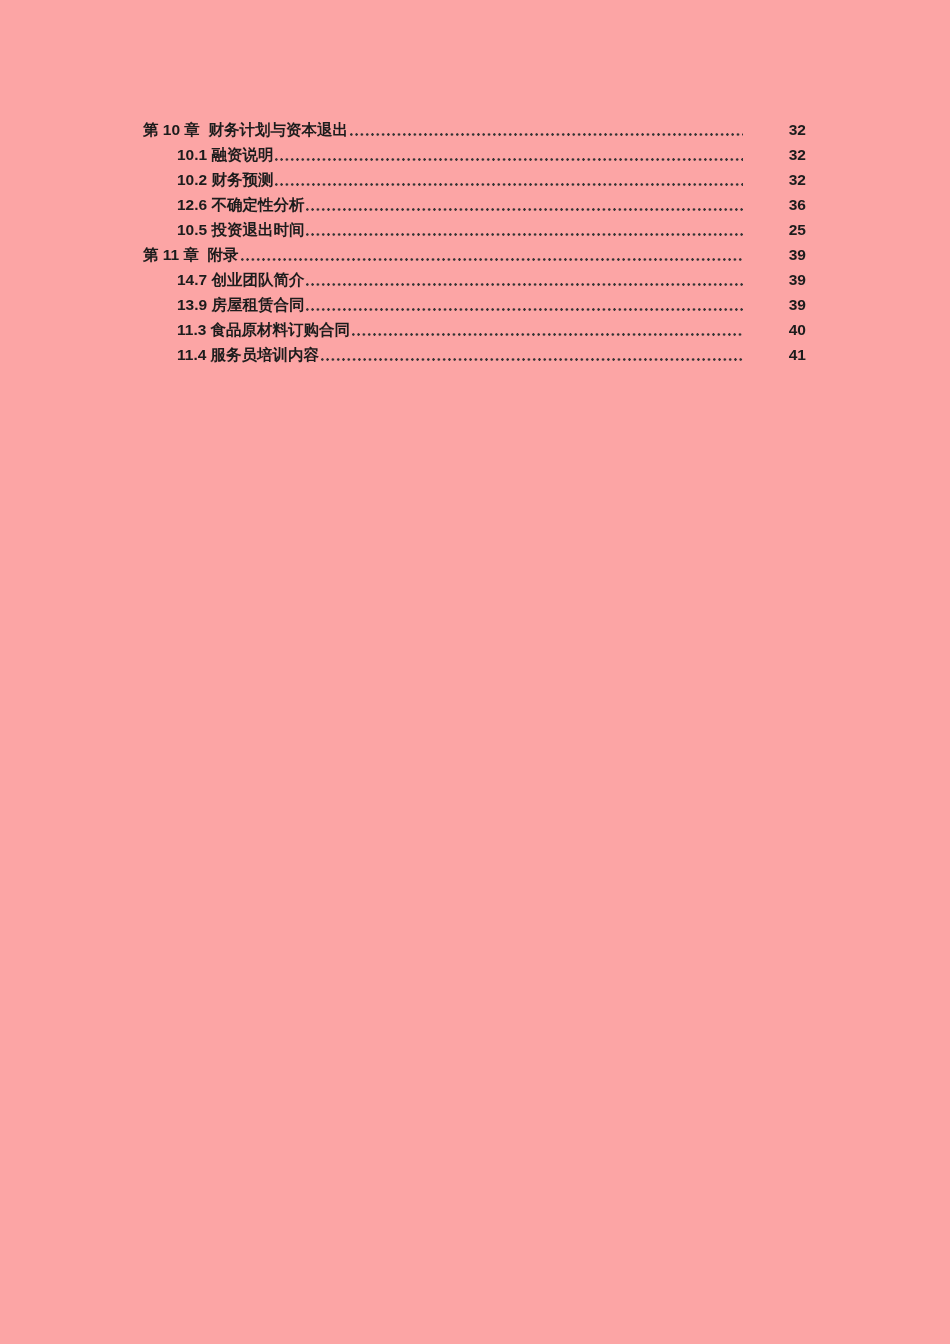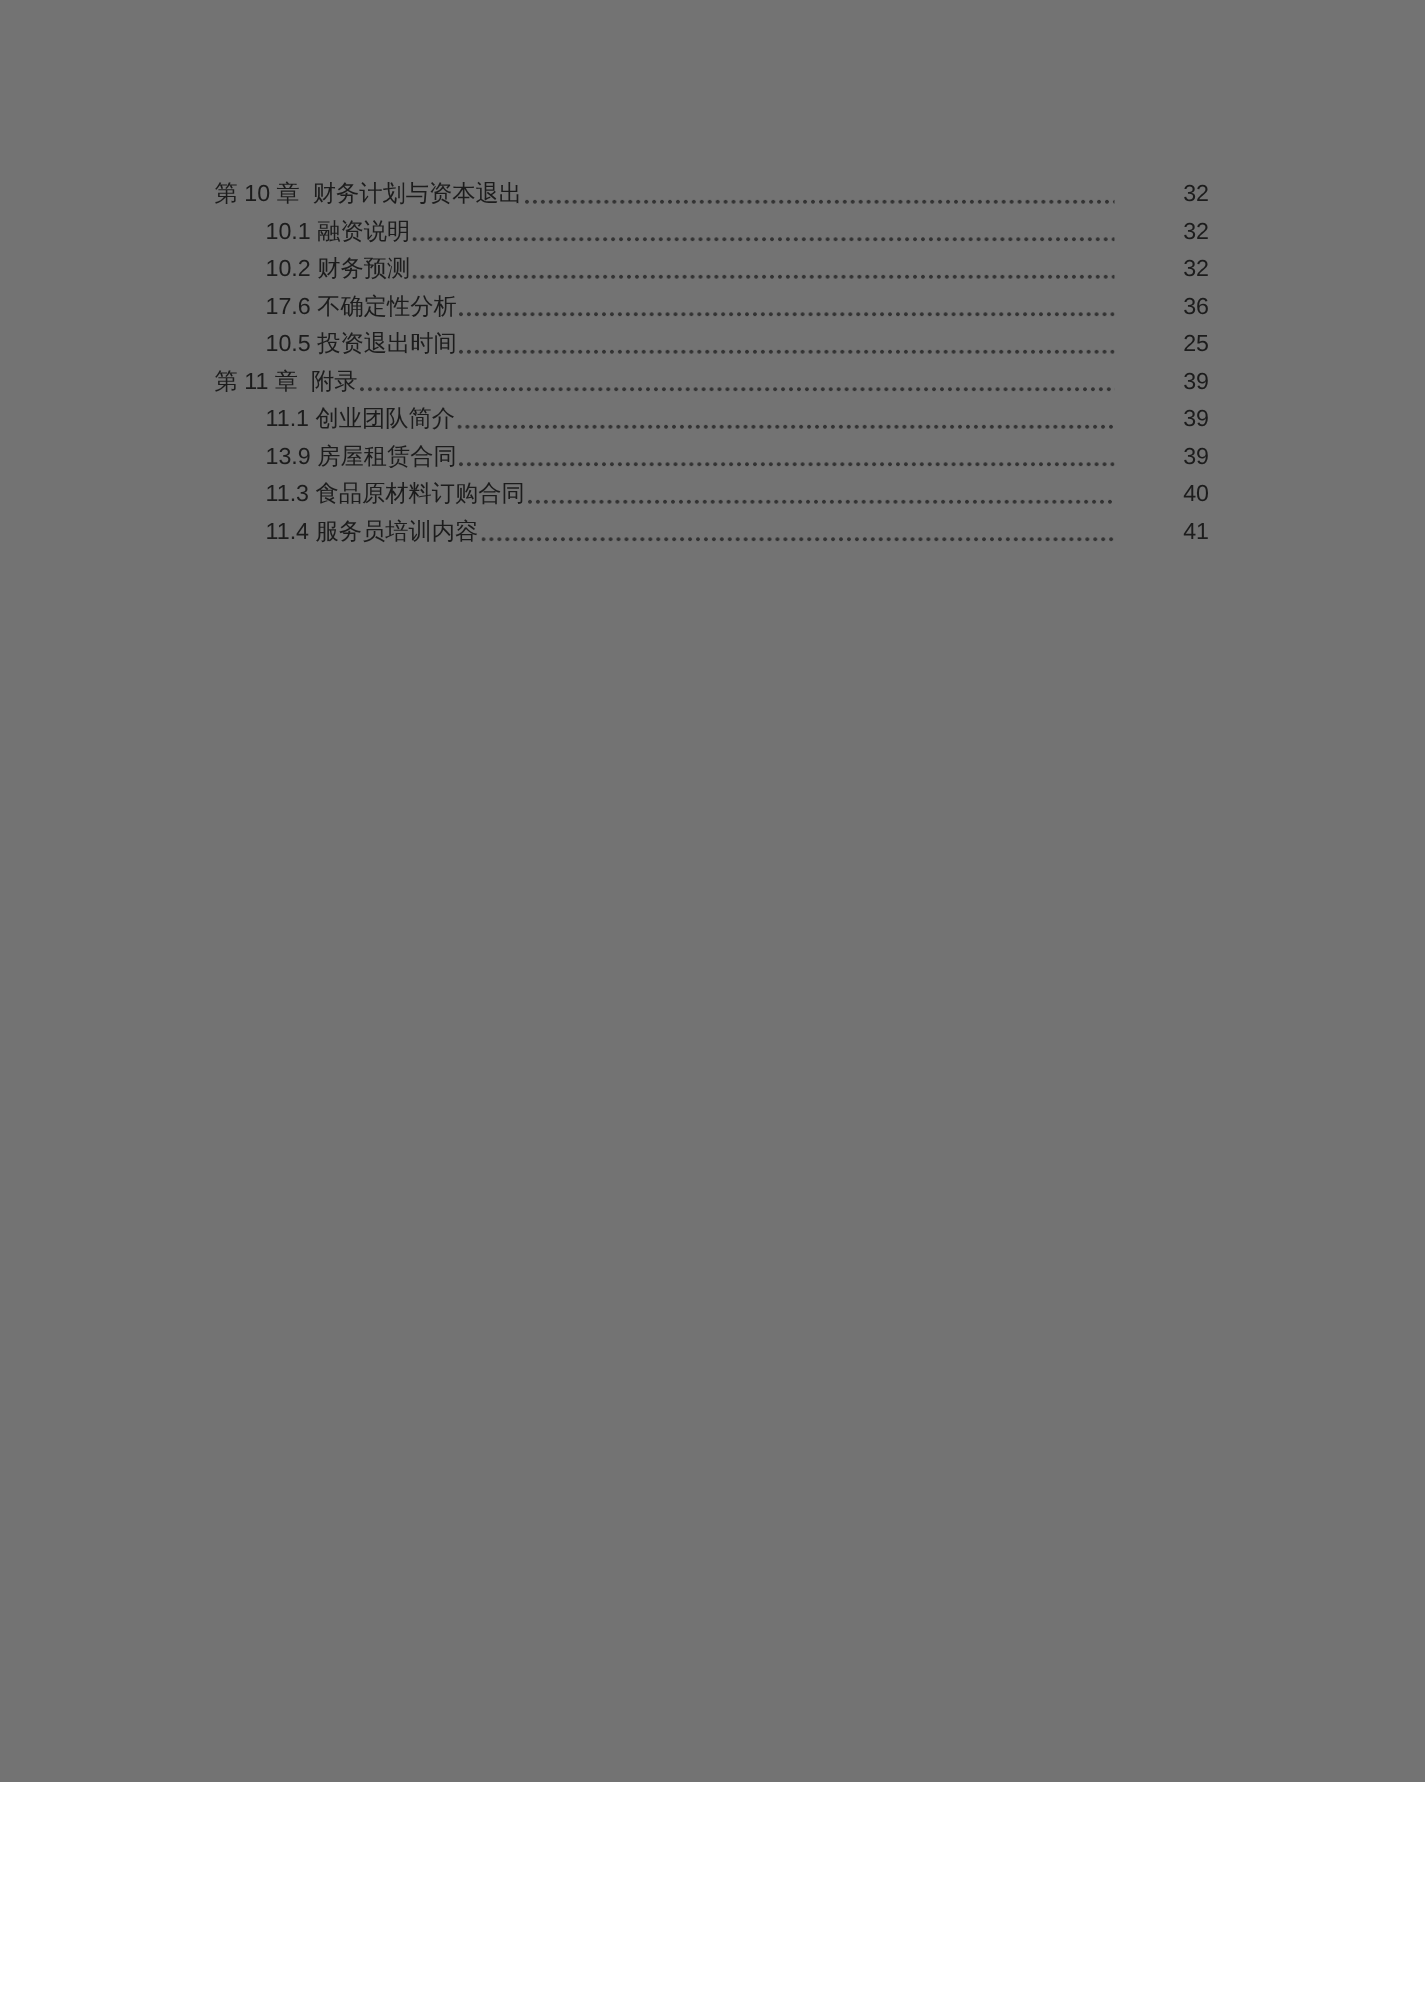--- a/index.html
+++ b/index.html
@@ -3,25 +3,26 @@
 <meta charset="utf-8">
 <style>
   html, body {
     margin: 0;
     padding: 0;
     background: #ffffff;
   }
   .page {
     position: relative;
     width: 950px;
-    height: 1188px;
-    background: #737373;
+    height: 1344px;
+    background: #fca5a5;
     font-family: "Liberation Sans", "DejaVu Sans", sans-serif;
     color: #1c1c1c;
     overflow: hidden;
+    font-weight: bold;
   }
   .toc {
     position: absolute;
     left: 143px;
     top: 117px;
     width: 663px;
   }
   .toc-row {
     display: flex;
     align-items: baseline;
@@ -74,40 +75,40 @@
       <span class="toc-page">32</span>
     </div>
 
     <div class="toc-row level-2">
       <span class="toc-label">10.2 财务预测</span>
       <span class="toc-leader"></span>
       <span class="toc-page">32</span>
     </div>
 
     <div class="toc-row level-2">
-      <span class="toc-label">17.6 不确定性分析</span>
+      <span class="toc-label">12.6 不确定性分析</span>
       <span class="toc-leader"></span>
       <span class="toc-page">36</span>
     </div>
 
 
     <div class="toc-row level-2">
       <span class="toc-label">10.5 投资退出时间</span>
       <span class="toc-leader"></span>
       <span class="toc-page">25</span>
     </div>
 
     <div class="toc-row level-1">
       <span class="toc-label">第 11 章  附录</span>
       <span class="toc-leader"></span>
       <span class="toc-page">39</span>
     </div>
 
     <div class="toc-row level-2">
-      <span class="toc-label">11.1 创业团队简介</span>
+      <span class="toc-label">14.7 创业团队简介</span>
       <span class="toc-leader"></span>
       <span class="toc-page">39</span>
     </div>
 
     <div class="toc-row level-2">
       <span class="toc-label">13.9 房屋租赁合同</span>
       <span class="toc-leader"></span>
       <span class="toc-page">39</span>
     </div>
 

